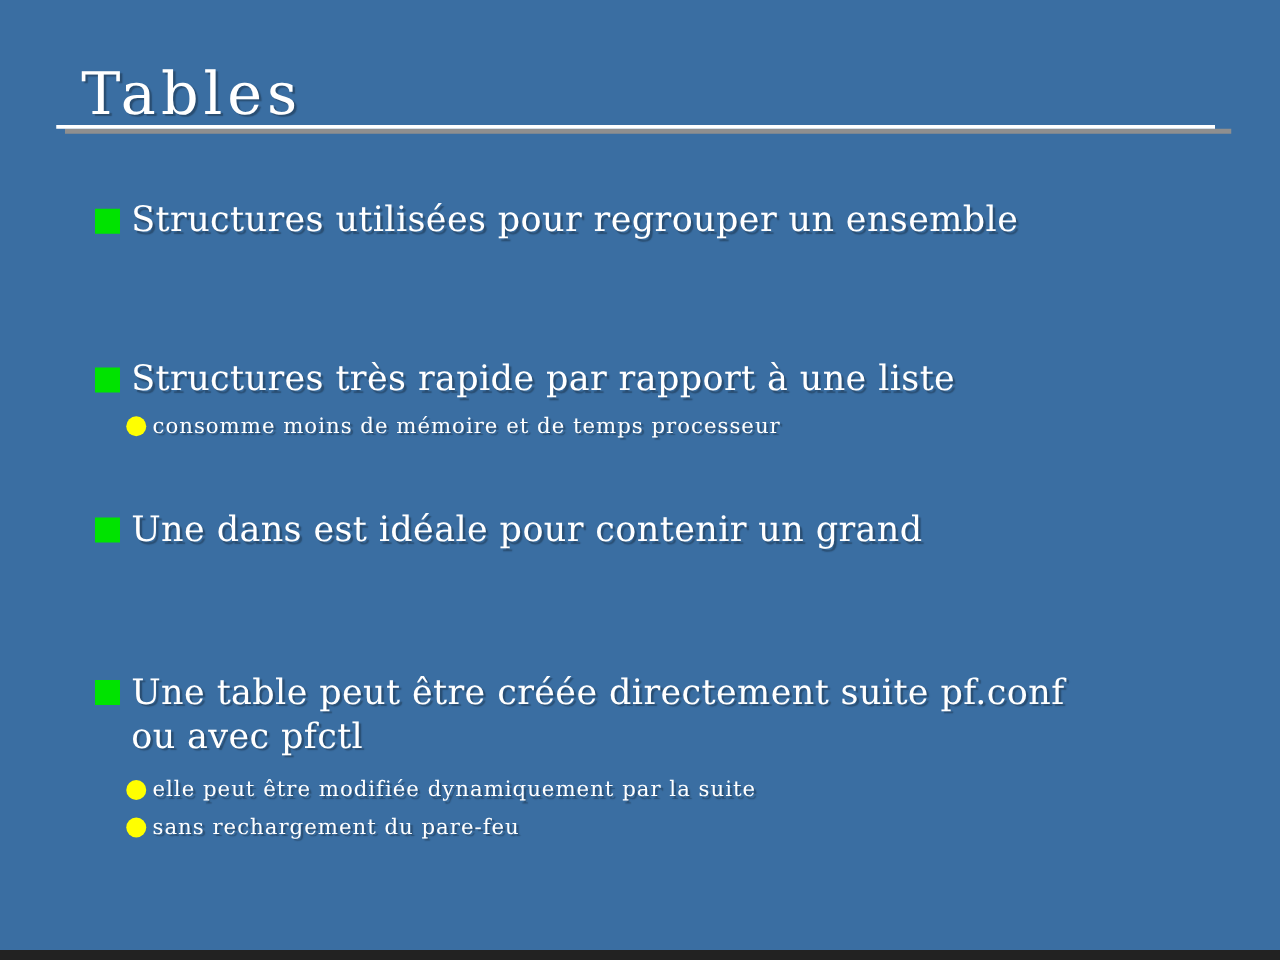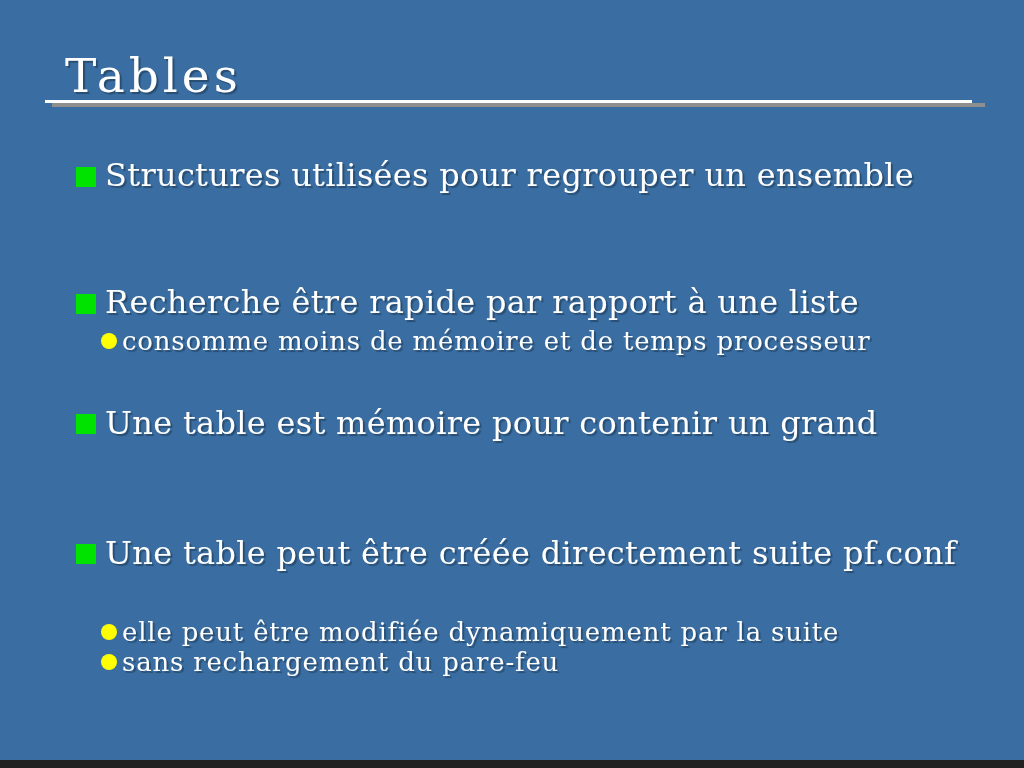--- a/index.html
+++ b/index.html
@@ -12,28 +12,28 @@
   .title{
     position:absolute;left:65px;top:52px;margin:0;
     font-size:47px;line-height:48px;font-weight:400;letter-spacing:4px;
     text-shadow:2px 2px 1px rgba(0,0,0,0.30);
     white-space:nowrap;
   }
   .rule-shadow{position:absolute;left:52px;top:103px;width:933px;height:4px;background:#8F8F8F;}
   .rule-white{position:absolute;left:45px;top:100px;width:927px;height:3px;background:#FFFFFF;}
   .line{
     position:absolute;
-    font-size:32px;line-height:35px;letter-spacing:0.3px;
+    font-size:28px;line-height:35px;letter-spacing:0.3px;
     text-shadow:2px 2px 1px rgba(0,0,0,0.30);
     white-space:nowrap;
   }
   .line .ln{display:block;}
   .subline{
     position:absolute;
-    font-size:26px;line-height:30px;letter-spacing:0.8px;
+    font-size:17px;line-height:30px;letter-spacing:0.8px;
     text-shadow:2px 2px 1px rgba(0,0,0,0.30);
     white-space:nowrap;
   }
   .sq{position:absolute;width:20px;height:20px;background:#00E300;}
   .dot{position:absolute;width:16px;height:16px;border-radius:50%;background:#FFFF00;}
 </style>
 </head>
 <body>
 
 <div class="slide">
@@ -42,36 +42,37 @@
   <div class="rule-shadow"></div>
   <div class="rule-white"></div>
 
   <span class="sq" style="left:76px;top:167px"></span>
   <div class="line" style="left:105px;top:158px">
     <span class="ln">Structures utilisées pour regrouper un ensemble</span>
   </div>
 
   <span class="sq" style="left:76px;top:294px"></span>
   <div class="line" style="left:105px;top:285px">
-    <span class="ln">Recherche être rapide par rapport à une liste</span>
+    <span class="ln">Structures très rapide par rapport à une liste</span>
   </div>
 
   <span class="dot" style="left:101px;top:333px"></span>
   <div class="subline" style="left:122px;top:326px">
     <span class="ln">consomme moins de mémoire et de temps processeur</span>
   </div>
 
   <span class="sq" style="left:76px;top:414px"></span>
   <div class="line" style="left:105px;top:406px">
-    <span class="ln">Une table est mémoire pour contenir un grand</span>
+    <span class="ln">Une dans est idéale pour contenir un grand</span>
   </div>
 
   <span class="sq" style="left:76px;top:544px"></span>
   <div class="line" style="left:105px;top:536px">
     <span class="ln">Une table peut être créée directement suite pf.conf</span>
+    <span class="ln">ou avec pfctl</span>
   </div>
 
   <span class="dot" style="left:101px;top:624px"></span>
   <div class="subline" style="left:122px;top:617px">
     <span class="ln">elle peut être modifiée dynamiquement par la suite</span>
   </div>
 
   <span class="dot" style="left:101px;top:654px"></span>
   <div class="subline" style="left:122px;top:647px">
     <span class="ln">sans rechargement du pare-feu</span>

